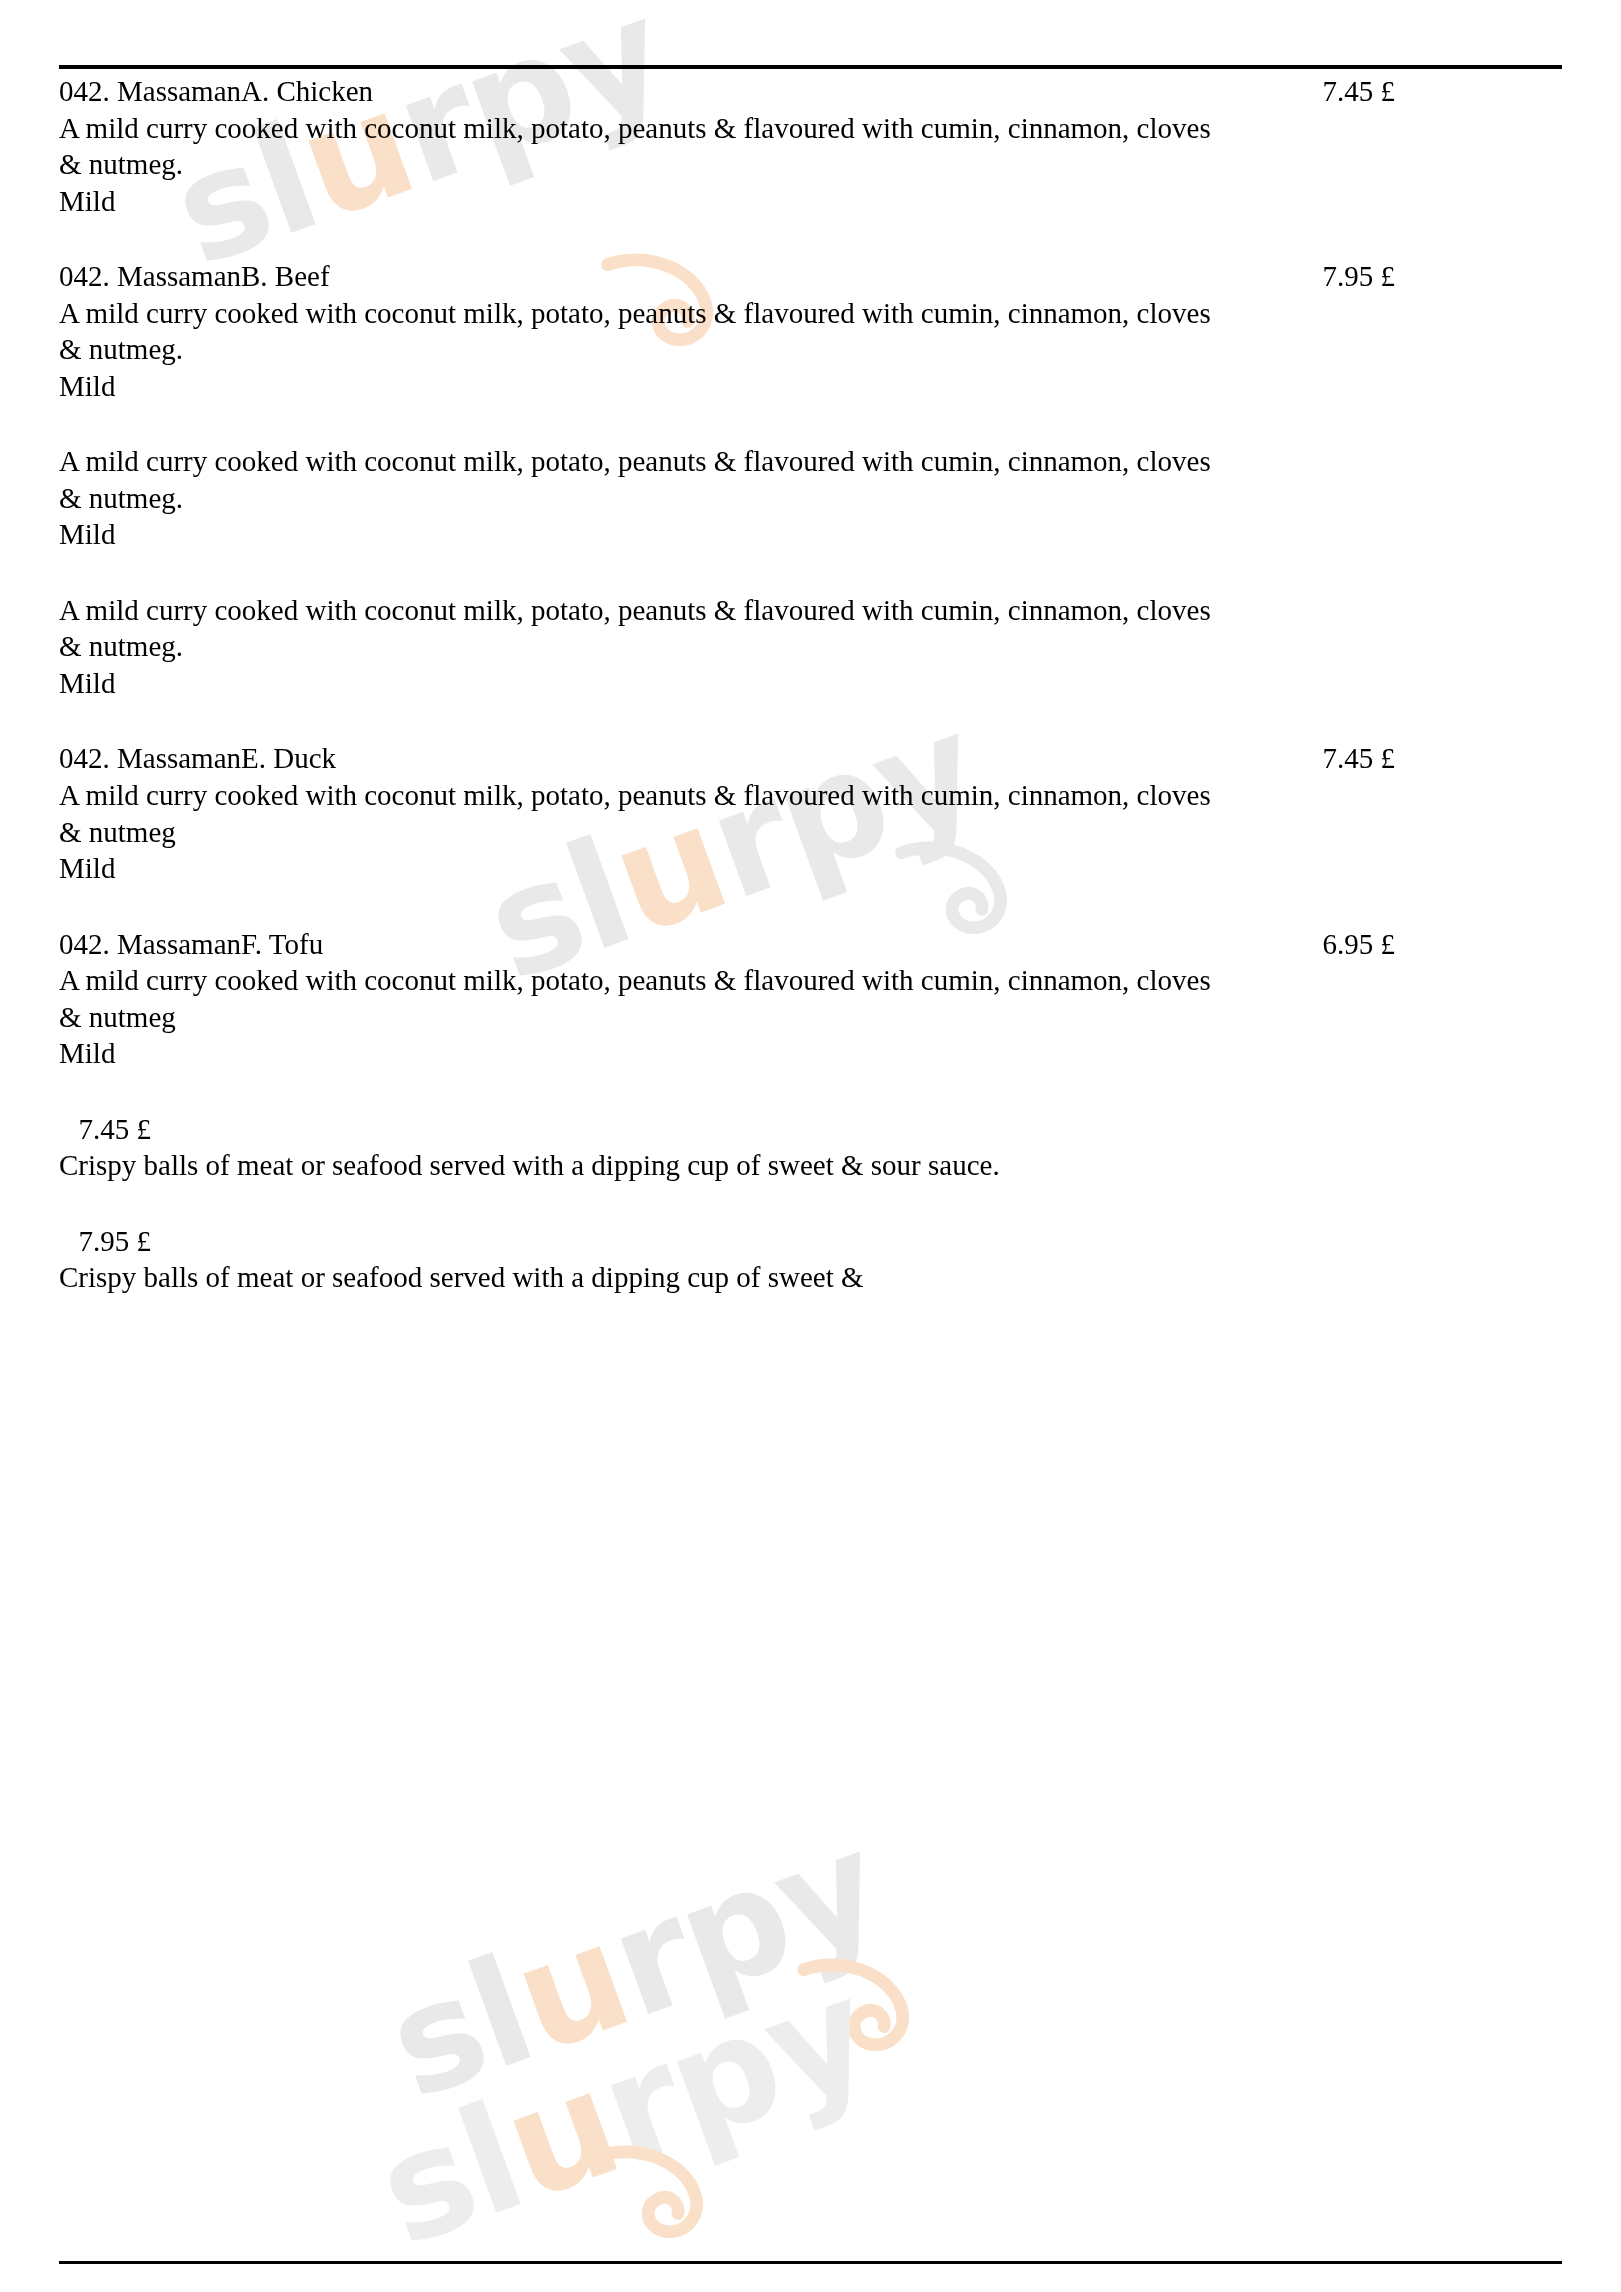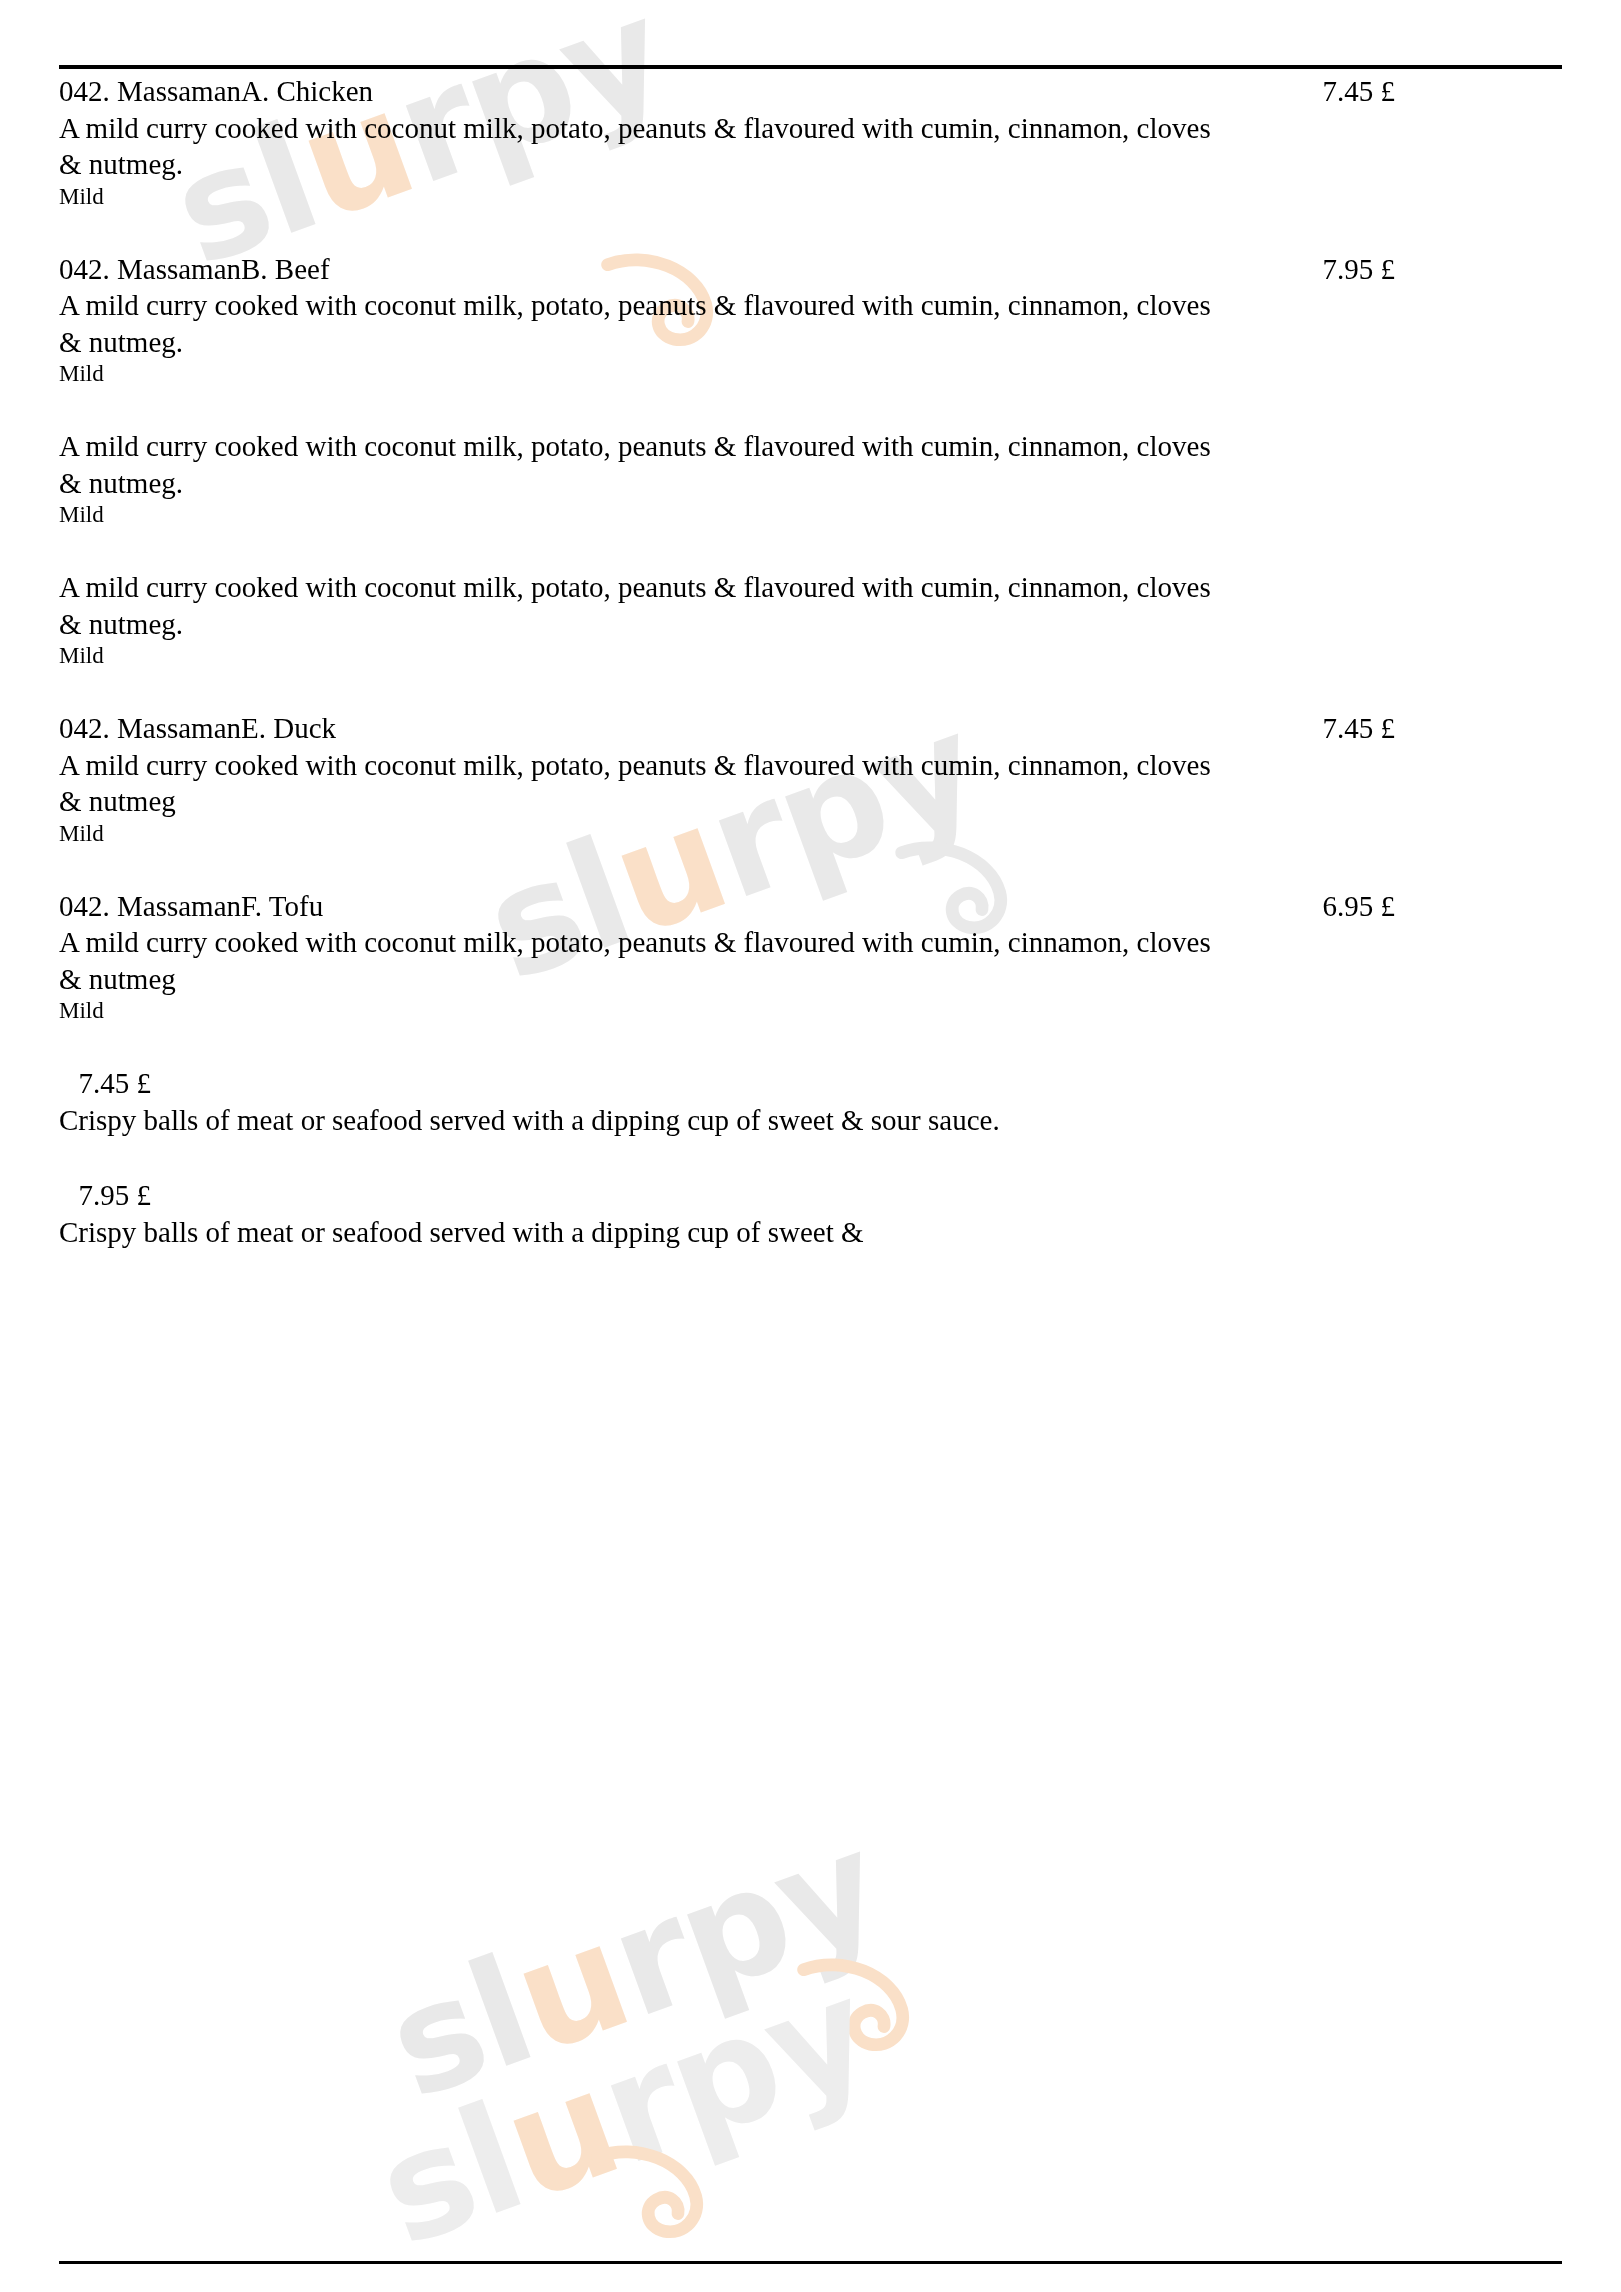--- a/index.html
+++ b/index.html
@@ -95,21 +95,21 @@
     text-align: center;
     padding-right: 167px;
     box-sizing: border-box;
   }
   .item-desc {
     font-size: 29px;
     line-height: 1.26;
     max-width: 1152px;
   }
   .item-spice {
-    font-size: 23px;
+    font-size: 29px;
     line-height: 1.26;
   }
 </style>
 </head>
 <body>
 
 <div class="page">
 
   <div class="watermarks">
     <div class="wm" style="left:167px; top:59px; font-size:147px;">sl<span class="o">u</span>rpy</div>

